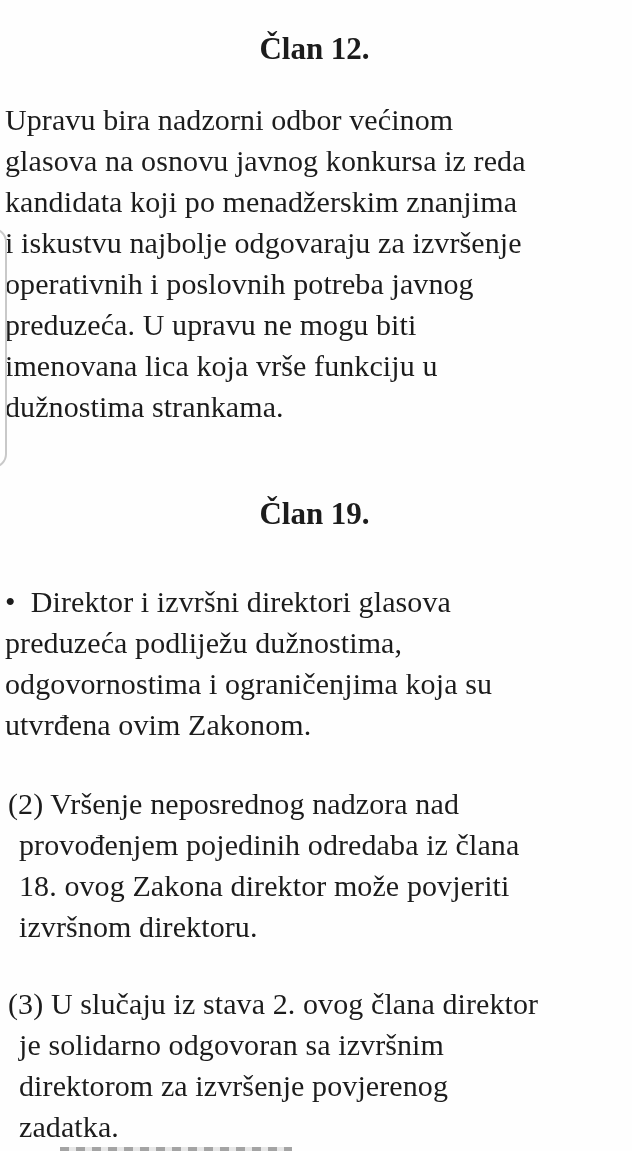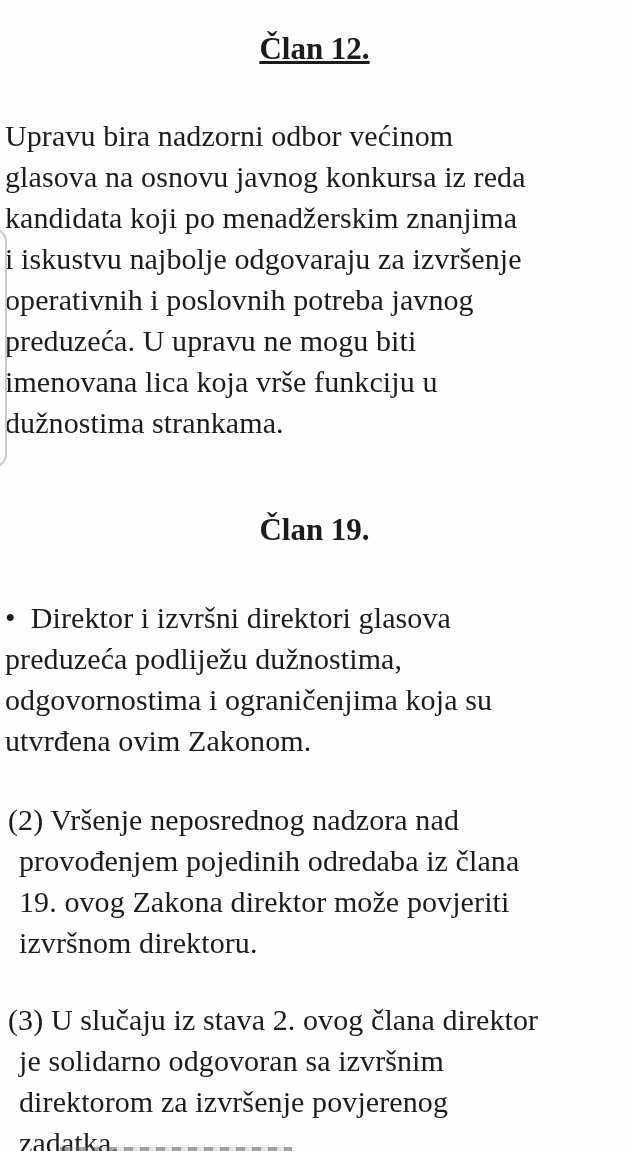--- a/index.html
+++ b/index.html
@@ -25,21 +25,21 @@
     padding: 28px 8px 0 5px;
   }
   .heading {
     font-size: 31px;
     line-height: 41px;
     font-weight: bold;
     text-align: center;
     white-space: pre;
     margin: 0;
   }
-  .heading.h12 { margin-bottom: 46px; text-decoration: underline; }
+  .heading.h12 { margin-bottom: 30px; }
   .heading.h13 { margin-top: 66px; margin-bottom: 47px; }
   .para {
     font-size: 30px;
     line-height: 41px;
     white-space: pre;
     margin: 0;
     letter-spacing: 0.1px;
   }
   .para.hang {
     padding-left: 14px;
@@ -91,21 +91,21 @@
 
     <div class="heading h13">Član 19.</div>
 
     <div class="para">•  Direktor i izvršni direktori glasova
 preduzeća podliježu dužnostima,
 odgovornostima i ograničenjima koja su
 utvrđena ovim Zakonom.</div>
 
     <div class="para hang p2">(2) Vršenje neposrednog nadzora nad
 provođenjem pojedinih odredaba iz člana
-19. ovog Zakona direktor može povjeriti
+18. ovog Zakona direktor može povjeriti
 izvršnom direktoru.</div>
 
     <div class="para hang p3">(3) U slučaju iz stava 2. ovog člana direktor
 je solidarno odgovoran sa izvršnim
 direktorom za izvršenje povjerenog
 zadatka.</div>
   </div>
 
   <div class="edge-handle"></div>
 

